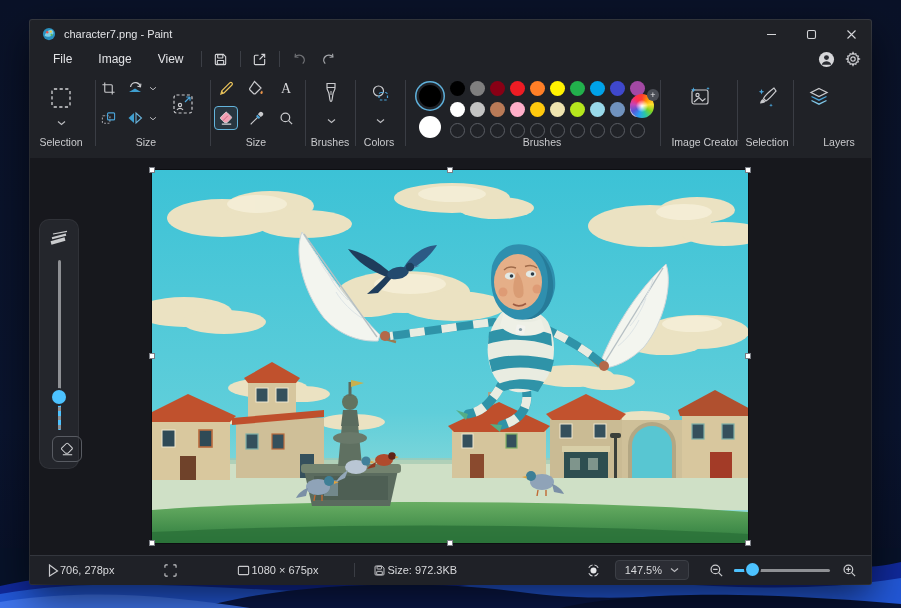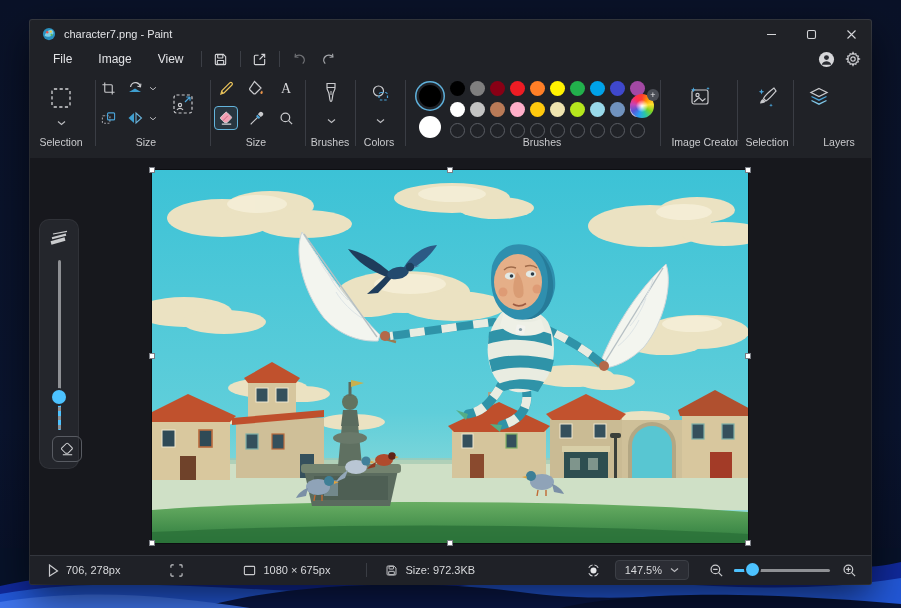--- a/index.html
+++ b/index.html
@@ -54,21 +54,21 @@
   .vtrack { position:absolute; left:17.5px; top:40px; width:3px; height:170px; background:#8e9094; border-radius:2px; }
   .vfill { position:absolute; left:17.5px; top:182px; width:3px; height:28px;
     background:repeating-linear-gradient(180deg,#4cc2ff 0 5px,transparent 5px 9px); border-radius:2px; }
   .vthumb { position:absolute; left:12px; top:170px; width:14px; height:14px; border-radius:50%; background:#4cc2ff; box-shadow:0 0 0 2px #24262c; }
   .eraser-size-btn { position:absolute; left:12px; top:216px; width:30px; height:26px; border:1px solid #585b62; border-radius:6px; display:flex; align-items:center; justify-content:center; }
   .canvas-wrap { position:absolute; left:122px; top:12px; width:596px; height:373px; outline:1px solid #0d0e12; }
   .canvas-wrap svg { display:block; }
   .handle { position:absolute; width:6px; height:6px; background:#ffffff; border:1px solid #7a7d84; }
   
   .statusbar { position:absolute; left:0; bottom:0; width:100%; height:29px; background:#1f2127; border-top:1px solid #33363d; display:flex; align-items:center; font-size:11px; color:#d8d9dc; }
-  .sb-item { display:flex; align-items:center; gap:7px; }
+  .sb-item { display:flex; align-items:center; gap:1px; }
   .sb-sep { width:1px; height:14px; background:#3a3d44; }
   .zoom-dd { display:flex; align-items:center; gap:8px; background:#2b2d34; border:1px solid #3c3f46; border-radius:4px; padding:3px 9px; font-size:11px; }
   .hslider { position:relative; width:96px; height:14px; }
   .htrack { position:absolute; left:0; top:6px; width:96px; height:2.5px; background:#8e9094; border-radius:2px; }
   .hfill { position:absolute; left:0; top:6px; width:18px; height:2.5px; background:#4cc2ff; border-radius:2px; }
   .hthumb { position:absolute; left:12px; top:0; width:13px; height:13px; border-radius:50%; background:#4cc2ff; box-shadow:0 0 0 2px #1f2127; }
   .icon { display:flex; align-items:center; justify-content:center; }
 </style>
 </head>
 <body>

